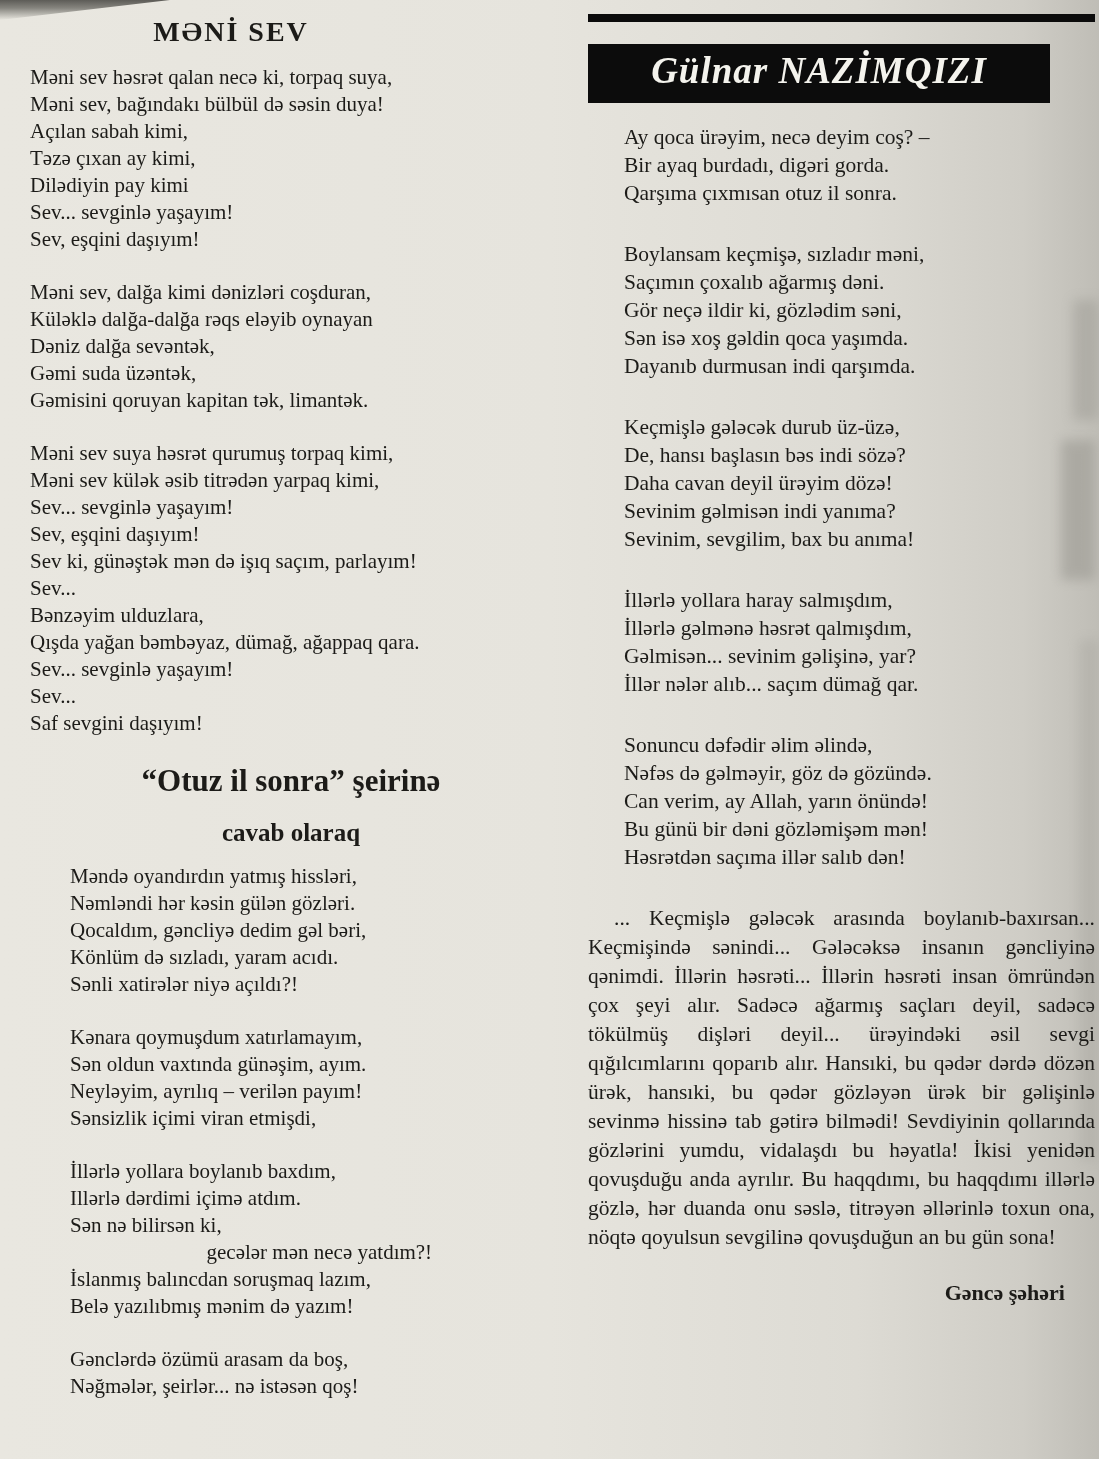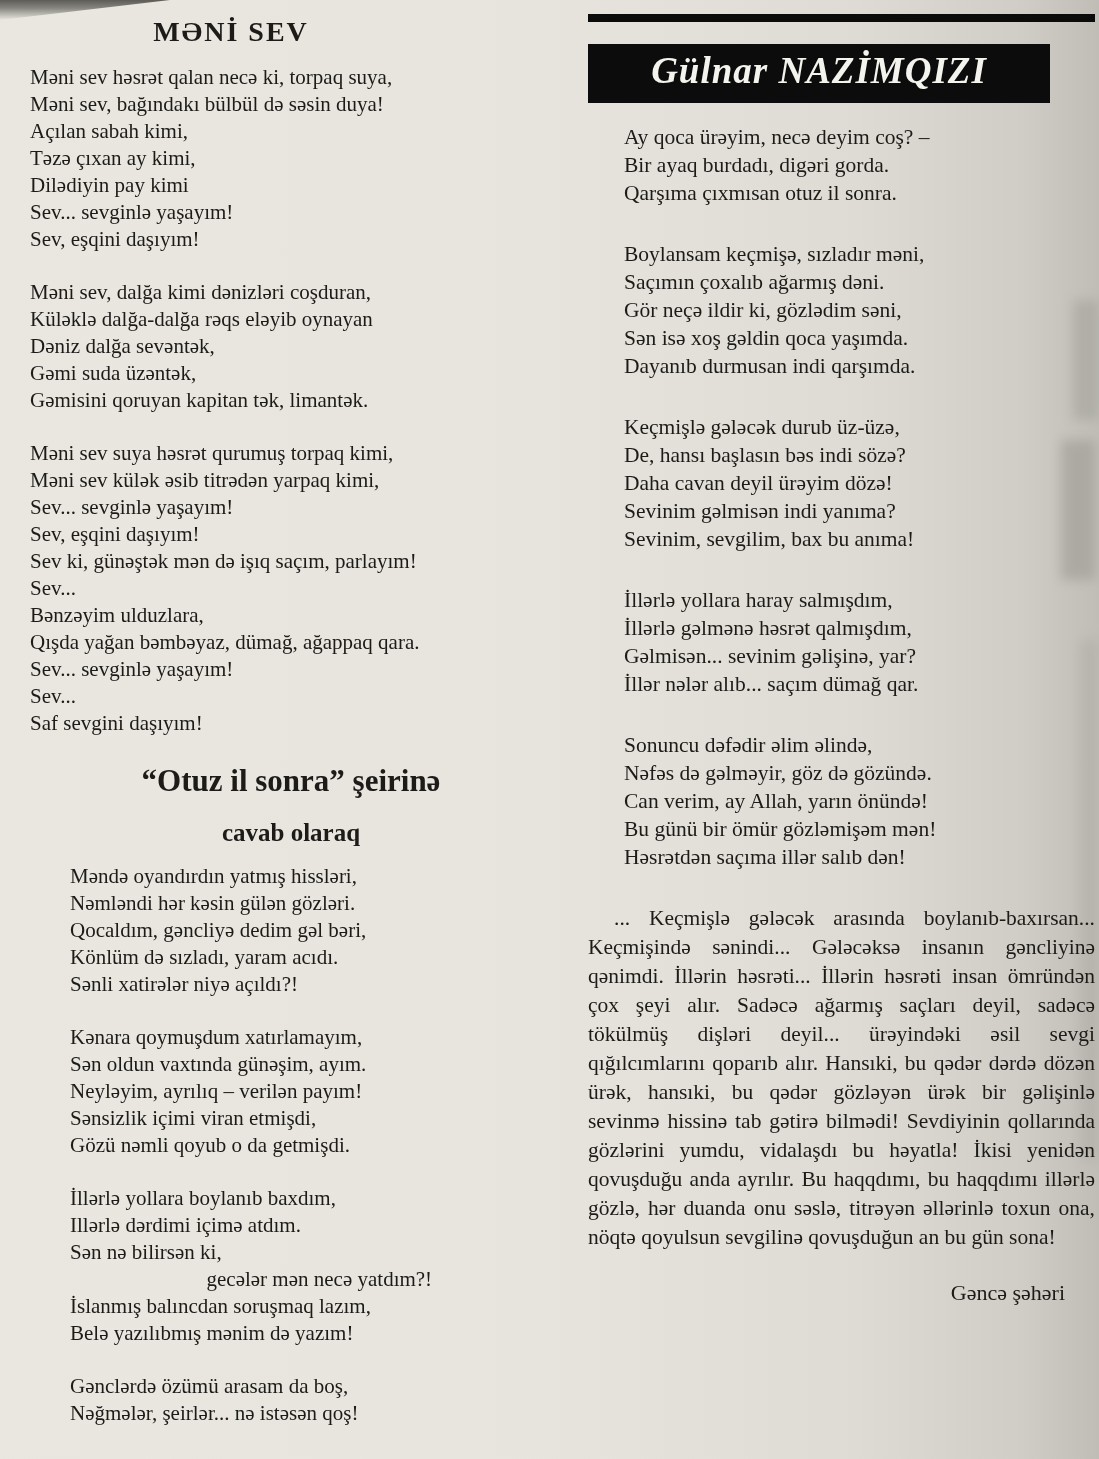--- a/index.html
+++ b/index.html
@@ -56,21 +56,21 @@
   }
   .col-right .poem { padding-left: 36px; }
   .col-right .line { font-size: 21.5px; line-height: 28px; }
   .col-right .stanza { margin-bottom: 33px; }
 
   .prose {
     font-size: 21.5px; line-height: 29px;
     text-align: justify; text-indent: 26px; margin-top: 2px;
   }
   .signoff {
-    font-weight: normal; font-size: 22px; text-align: right;
+    font-weight: bold; font-size: 22px; text-align: right;
     padding-right: 30px; margin-top: 28px;
   }
 </style>
 </head>
 <body>
 
 <div class="paper">
   <div class="corner-mark"></div>
   <div class="smudge s1"></div>
   <div class="smudge s2"></div>
@@ -119,21 +119,20 @@
           <div class="line">Nəmləndi hər kəsin gülən gözləri.</div>
           <div class="line">Qocaldım, gəncliyə dedim gəl bəri,</div>
           <div class="line">Könlüm də sızladı, yaram acıdı.</div>
           <div class="line">Sənli xatirələr niyə açıldı?!</div>
         </div>
         <div class="stanza">
           <div class="line">Kənara qoymuşdum xatırlamayım,</div>
           <div class="line">Sən oldun vaxtında günəşim, ayım.</div>
           <div class="line">Neyləyim, ayrılıq – verilən payım!</div>
           <div class="line">Sənsizlik içimi viran etmişdi,</div>
-          <div class="line">Gözü nəmli qoyub o da getmişdi.</div>
         </div>
         <div class="stanza">
           <div class="line">İllərlə yollara boylanıb baxdım,</div>
           <div class="line">Illərlə dərdimi içimə atdım.</div>
           <div class="line">Sən nə bilirsən ki,</div>
           <div class="line">                          gecələr mən necə yatdım?!</div>
           <div class="line">İslanmış balıncdan soruşmaq lazım,</div>
           <div class="line">Belə yazılıbmış mənim də yazım!</div>
         </div>
         <div class="stanza">
@@ -171,20 +170,20 @@
         <div class="stanza">
           <div class="line">İllərlə yollara haray salmışdım,</div>
           <div class="line">İllərlə gəlmənə həsrət qalmışdım,</div>
           <div class="line">Gəlmisən... sevinim gəlişinə, yar?</div>
           <div class="line">İllər nələr alıb... saçım dümağ qar.</div>
         </div>
         <div class="stanza">
           <div class="line">Sonuncu dəfədir əlim əlində,</div>
           <div class="line">Nəfəs də gəlməyir, göz də gözündə.</div>
           <div class="line">Can verim, ay Allah, yarın önündə!</div>
-          <div class="line">Bu günü bir ömür gözləmişəm mən!</div>
+          <div class="line">Bu günü bir dəni gözləmişəm mən!</div>
           <div class="line">Həsrətdən saçıma illər salıb dən!</div>
         </div>
       </div>
     <p class="prose">... Keçmişlə gələcək arasında boylanıb-baxırsan... Keçmişində sənindi... Gələcəksə insanın gəncliyinə qənimdi. İllərin həsrəti... İllərin həsrəti insan ömründən çox şeyi alır. Sadəcə ağarmış saçları deyil, sadəcə tökülmüş dişləri deyil... ürəyindəki əsil sevgi qığılcımlarını qoparıb alır. Hansıki, bu qədər dərdə dözən ürək, hansıki, bu qədər gözləyən ürək bir gəlişinlə sevinmə hissinə tab gətirə bilmədi! Sevdiyinin qollarında gözlərini yumdu, vidalaşdı bu həyatla! İkisi yenidən qovuşduğu anda ayrılır. Bu haqqdımı, bu haqqdımı illərlə gözlə, hər duanda onu səslə, titrəyən əllərinlə toxun ona, nöqtə qoyulsun sevgilinə qovuşduğun an bu gün sona!</p>
     <div class="signoff">Gəncə şəhəri</div>
   </div>
 </div>
 
 </body></html>

